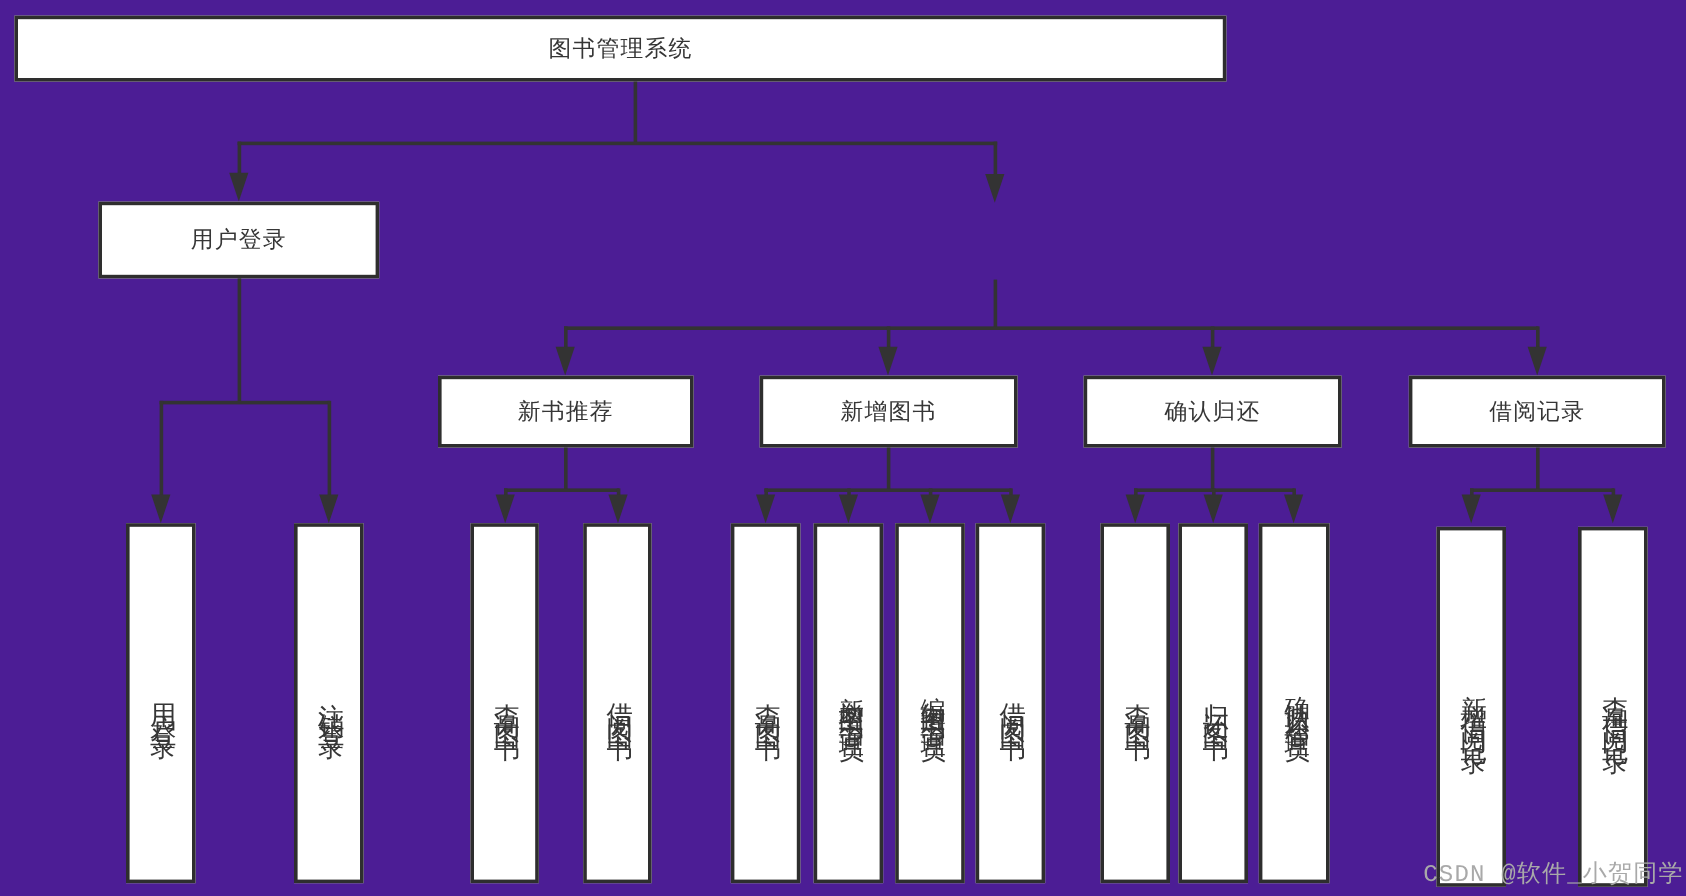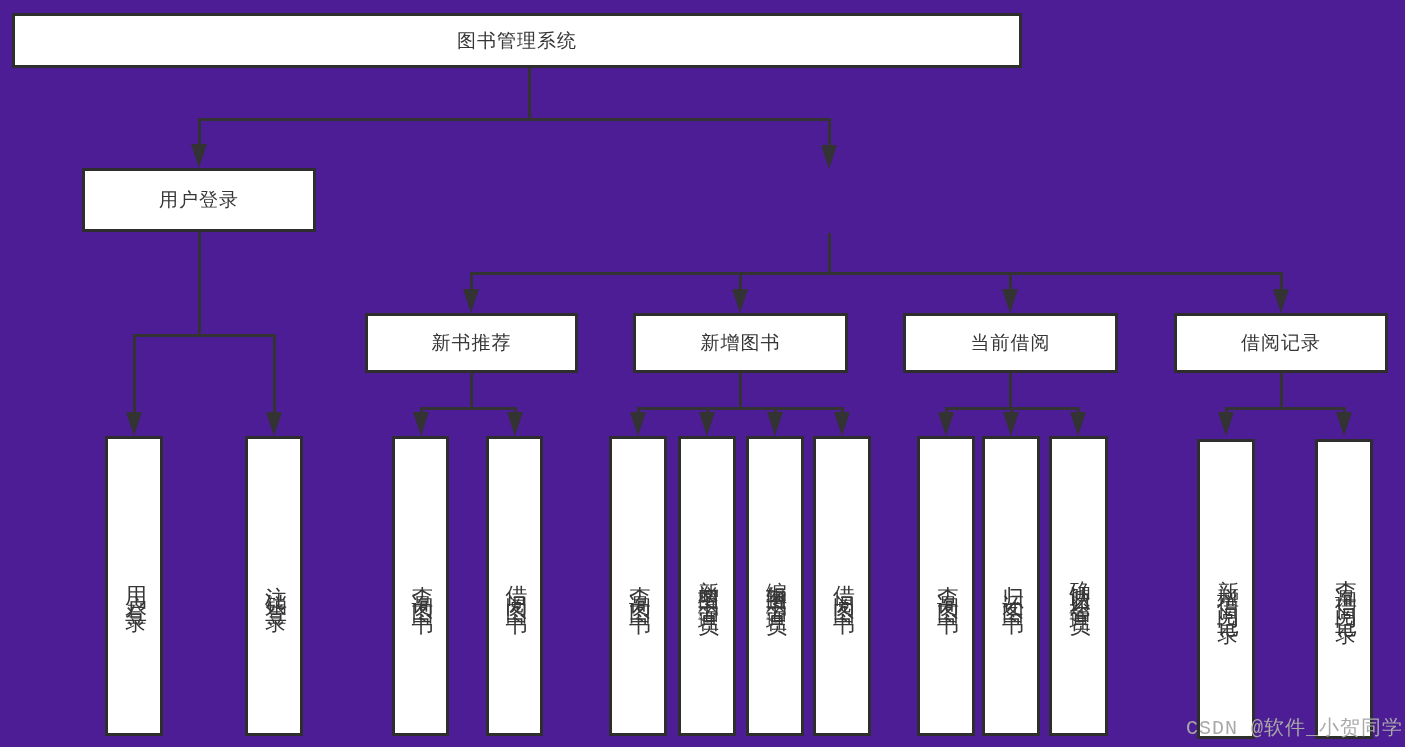--- a/index.html
+++ b/index.html
@@ -81,21 +81,21 @@
   <div class="ar" style="left:463px; top:289px;"></div>
   <div class="vl" style="left:739px; top:272px; height:20px;"></div>
   <div class="ar" style="left:732px; top:289px;"></div>
   <div class="vl" style="left:1009px; top:272px; height:20px;"></div>
   <div class="ar" style="left:1002px; top:289px;"></div>
   <div class="vl" style="left:1280px; top:272px; height:20px;"></div>
   <div class="ar" style="left:1273px; top:289px;"></div>
 
   <div class="node h-node" style="left:365px; top:313px; width:213px; height:60px;">新书推荐</div>
   <div class="node h-node" style="left:633px; top:313px; width:215px; height:60px;">新增图书</div>
-  <div class="node h-node" style="left:903px; top:313px; width:215px; height:60px;">当前借阅</div>
+  <div class="node h-node" style="left:903px; top:313px; width:215px; height:60px;">确认归还</div>
   <div class="node h-node" style="left:1174px; top:313px; width:214px; height:60px;">借阅记录</div>
 
   <div class="vl" style="left:470px; top:373px; height:37px;"></div>
   <div class="hl" style="left:420px; top:407px; width:96px;"></div>
   <div class="vl" style="left:420px; top:407px; height:9px;"></div>
   <div class="ar" style="left:413px; top:412px;"></div>
   <div class="vl" style="left:514px; top:407px; height:9px;"></div>
   <div class="ar" style="left:507px; top:412px;"></div>
 
   <div class="vl" style="left:739px; top:373px; height:37px;"></div>

